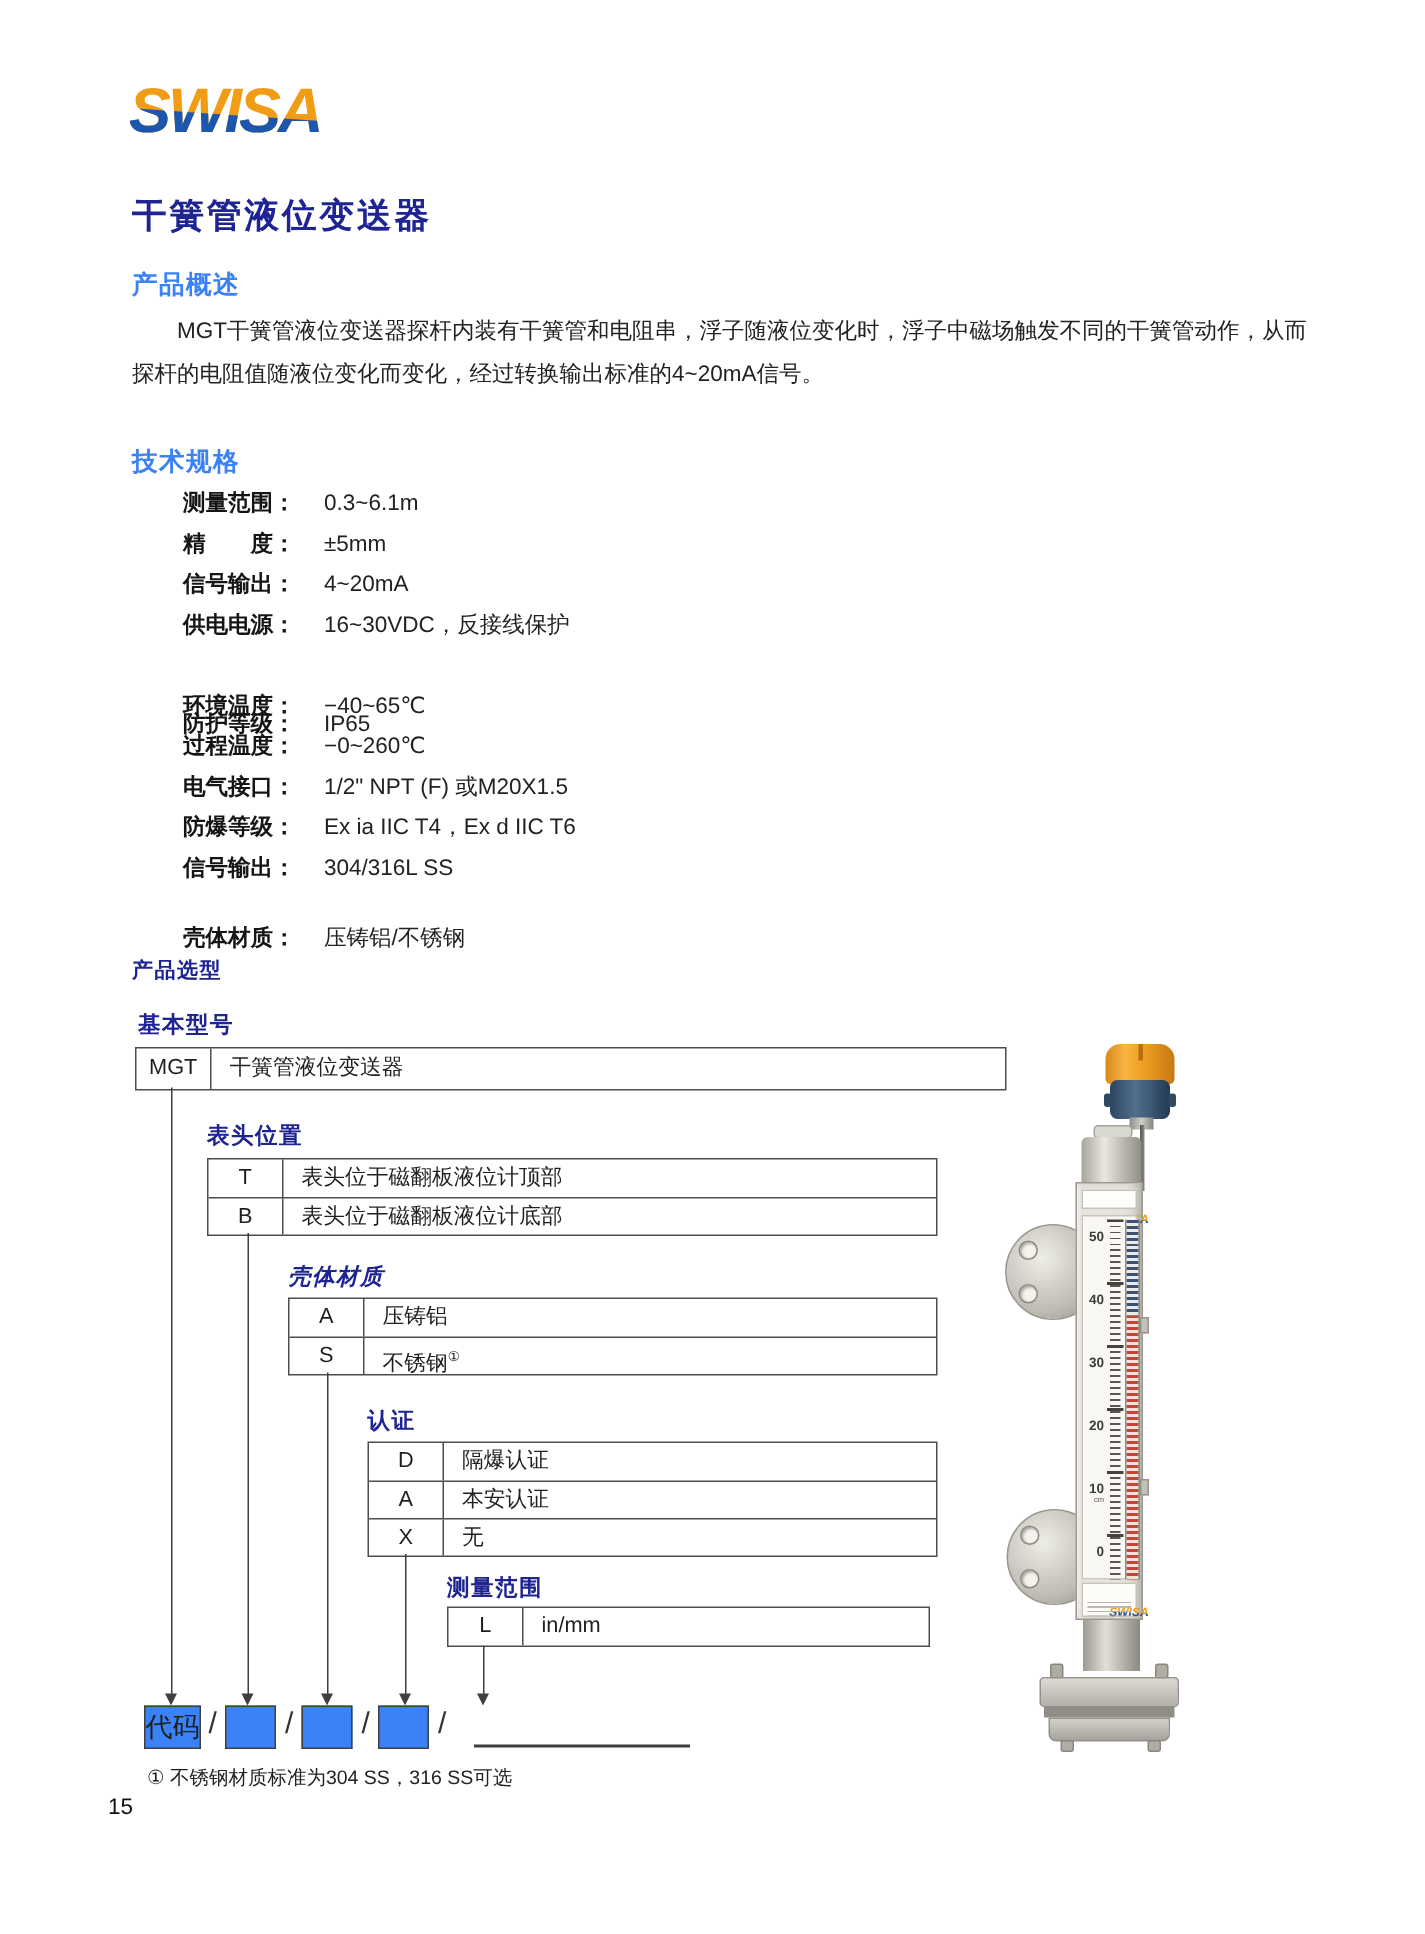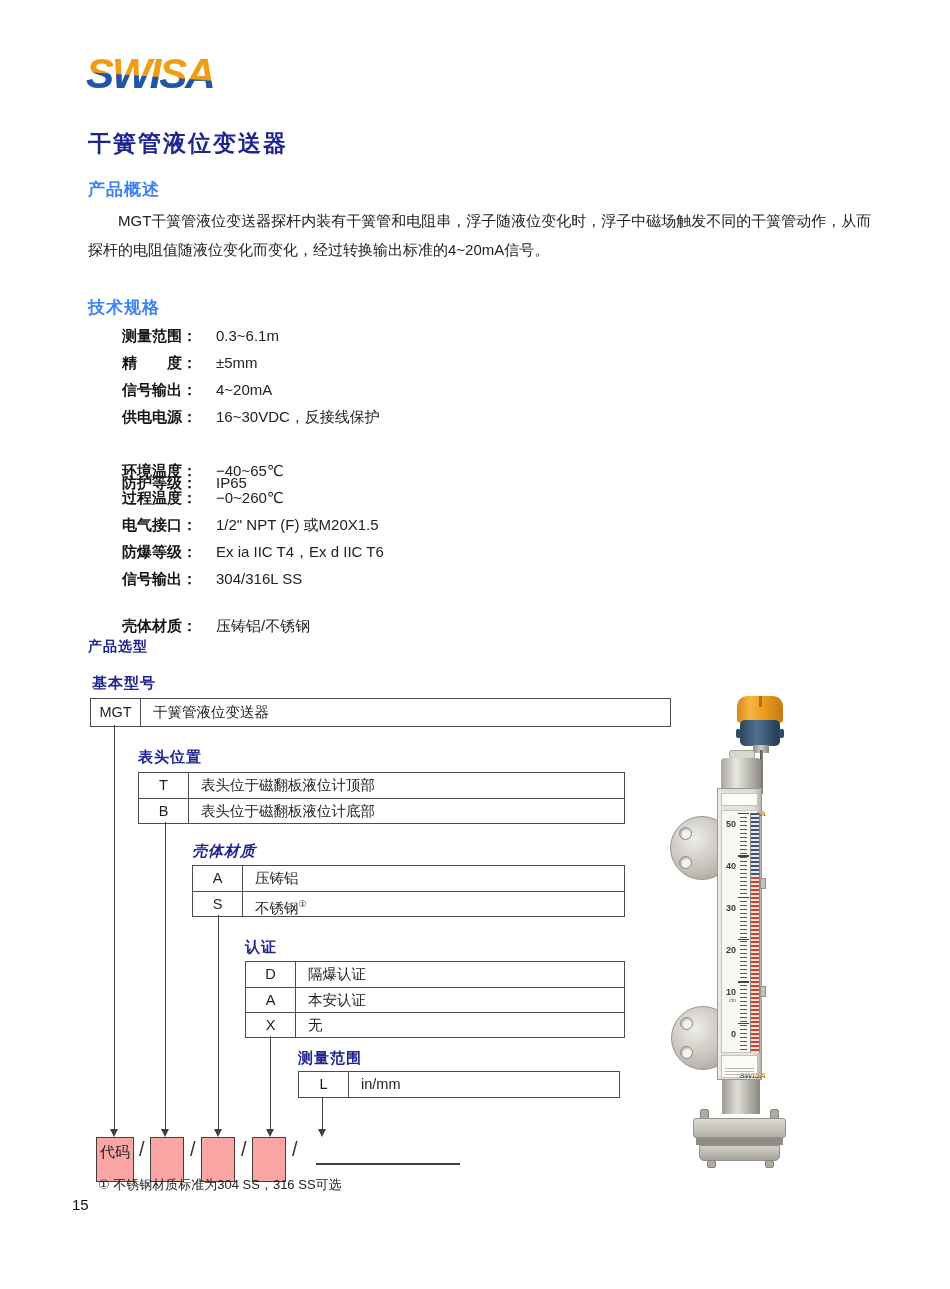--- a/index.html
+++ b/index.html
@@ -25,21 +25,21 @@
   .sel-heading { position:absolute; font-size:15px; font-weight:bold; color:#1e2492; letter-spacing:1px; }
   .sel-table { position:absolute; border:1px solid #4d4d4d; background:#fff; }
   .sel-row { display:flex; height:25px; line-height:24px; font-size:14.5px; }
   .sel-row + .sel-row { border-top:1px solid #4d4d4d; }
   .sel-code { width:50px; border-right:1px solid #4d4d4d; text-align:center; }
   .sel-desc { flex:1; padding-left:12px; }
   .sel-desc sup { font-size:9px; vertical-align:6px; }
 
   .conn { position:absolute; width:1px; background:#3f3f3f; }
   .arrow { position:absolute; width:0; height:0; border-left:4px solid transparent; border-right:4px solid transparent; border-top:8px solid #3f3f3f; }
-  .code-box { position:absolute; top:1137px; height:45px; border:1px solid #3f3f3f; text-align:center; line-height:27px; font-size:15px; background:#fca5a5; }
+  .code-box { position:absolute; top:1137px; height:29px; border:1px solid #3f3f3f; text-align:center; line-height:27px; font-size:18px; background:#3b82f6; }
   .slash { position:absolute; top:1138px; font-size:20px; color:#333; }
   .fill-line { position:absolute; top:1137px; height:28px; border-bottom:2px solid #3f3f3f; }
 
   .footnote { left:98px; top:1176px; font-size:13px; color:#222; }
   .page-num { left:72px; top:1196px; font-size:15px; color:#111; }
 
   
   .photo { left:655px; top:688px; width:295px; height:510px; }
   .photo * { position:absolute; }
   .cap { left:82px; top:8px; width:46px; height:27px; border-radius:10px 10px 4px 4px;

